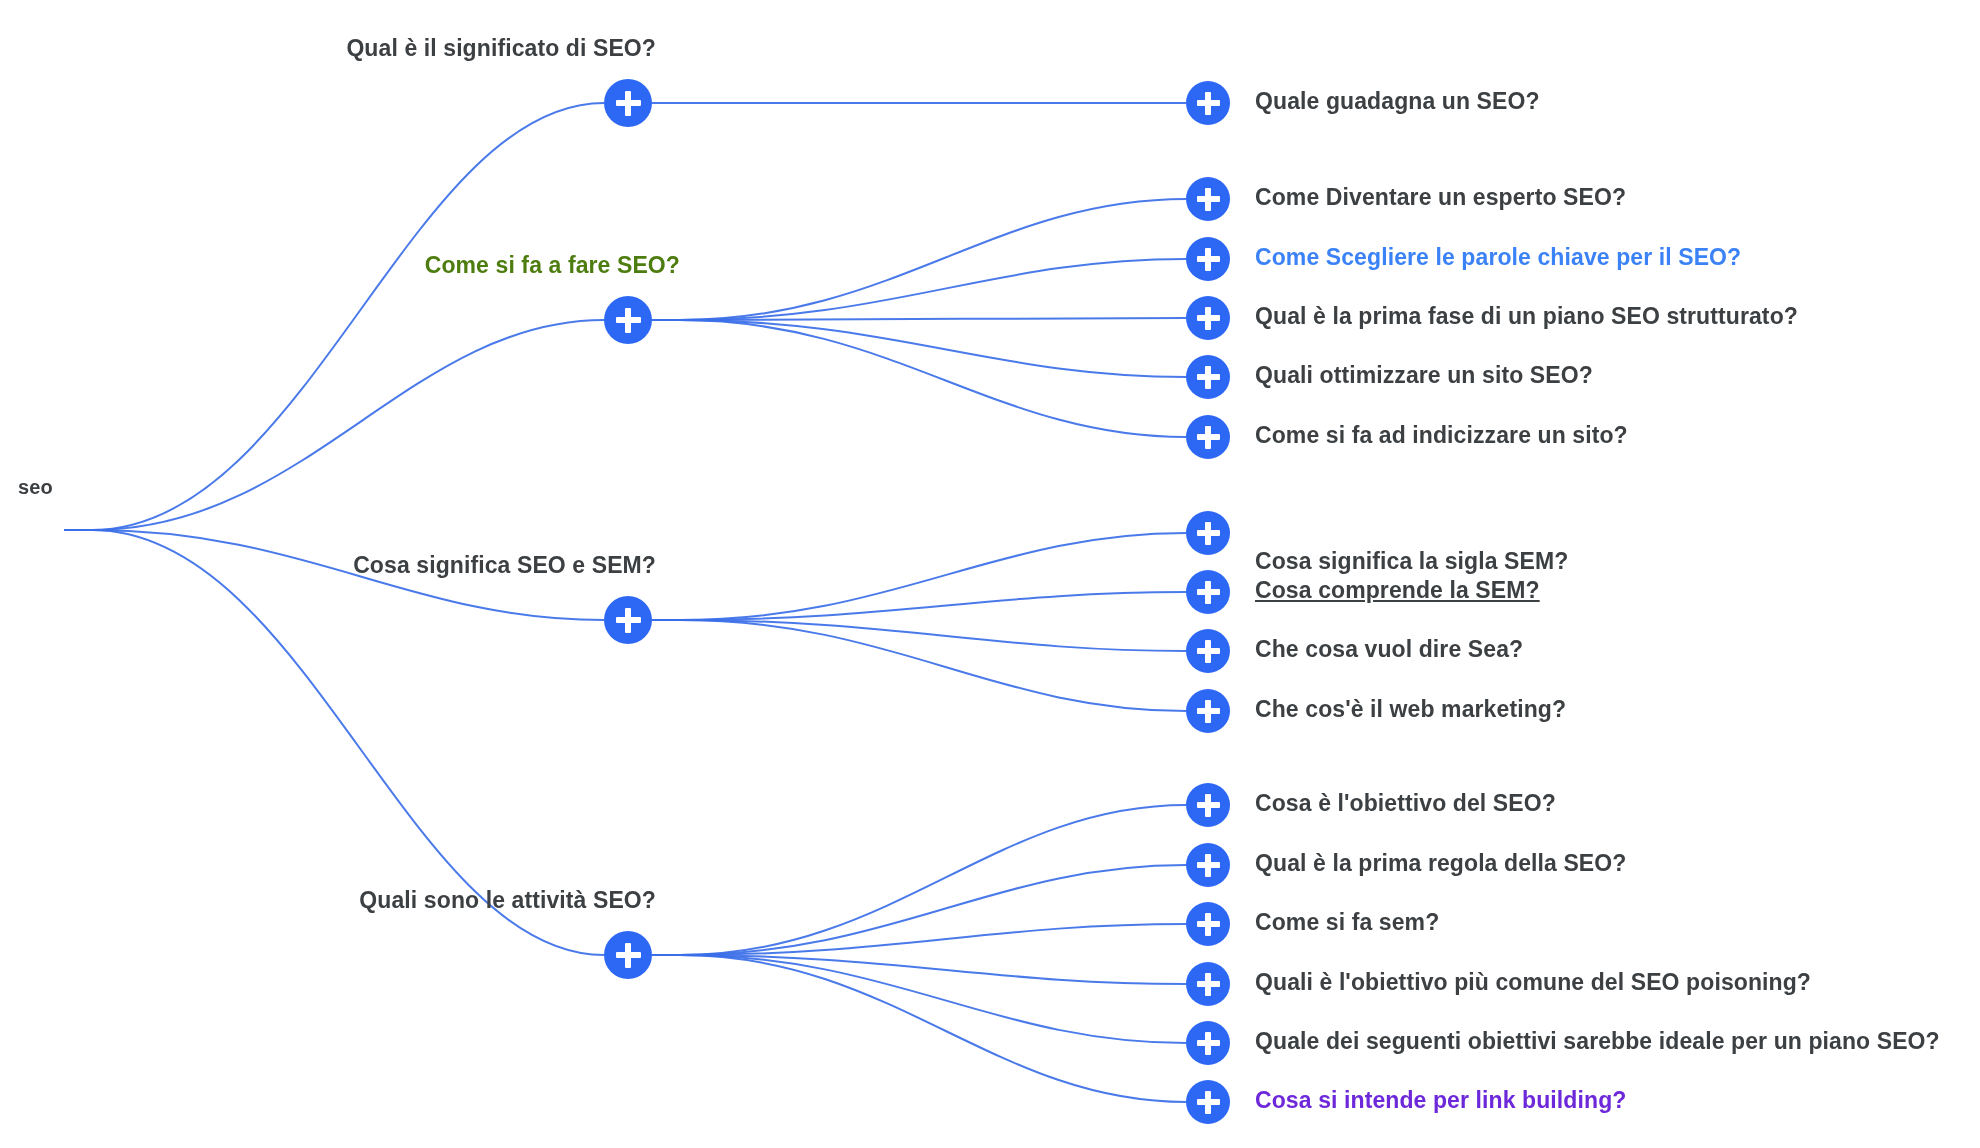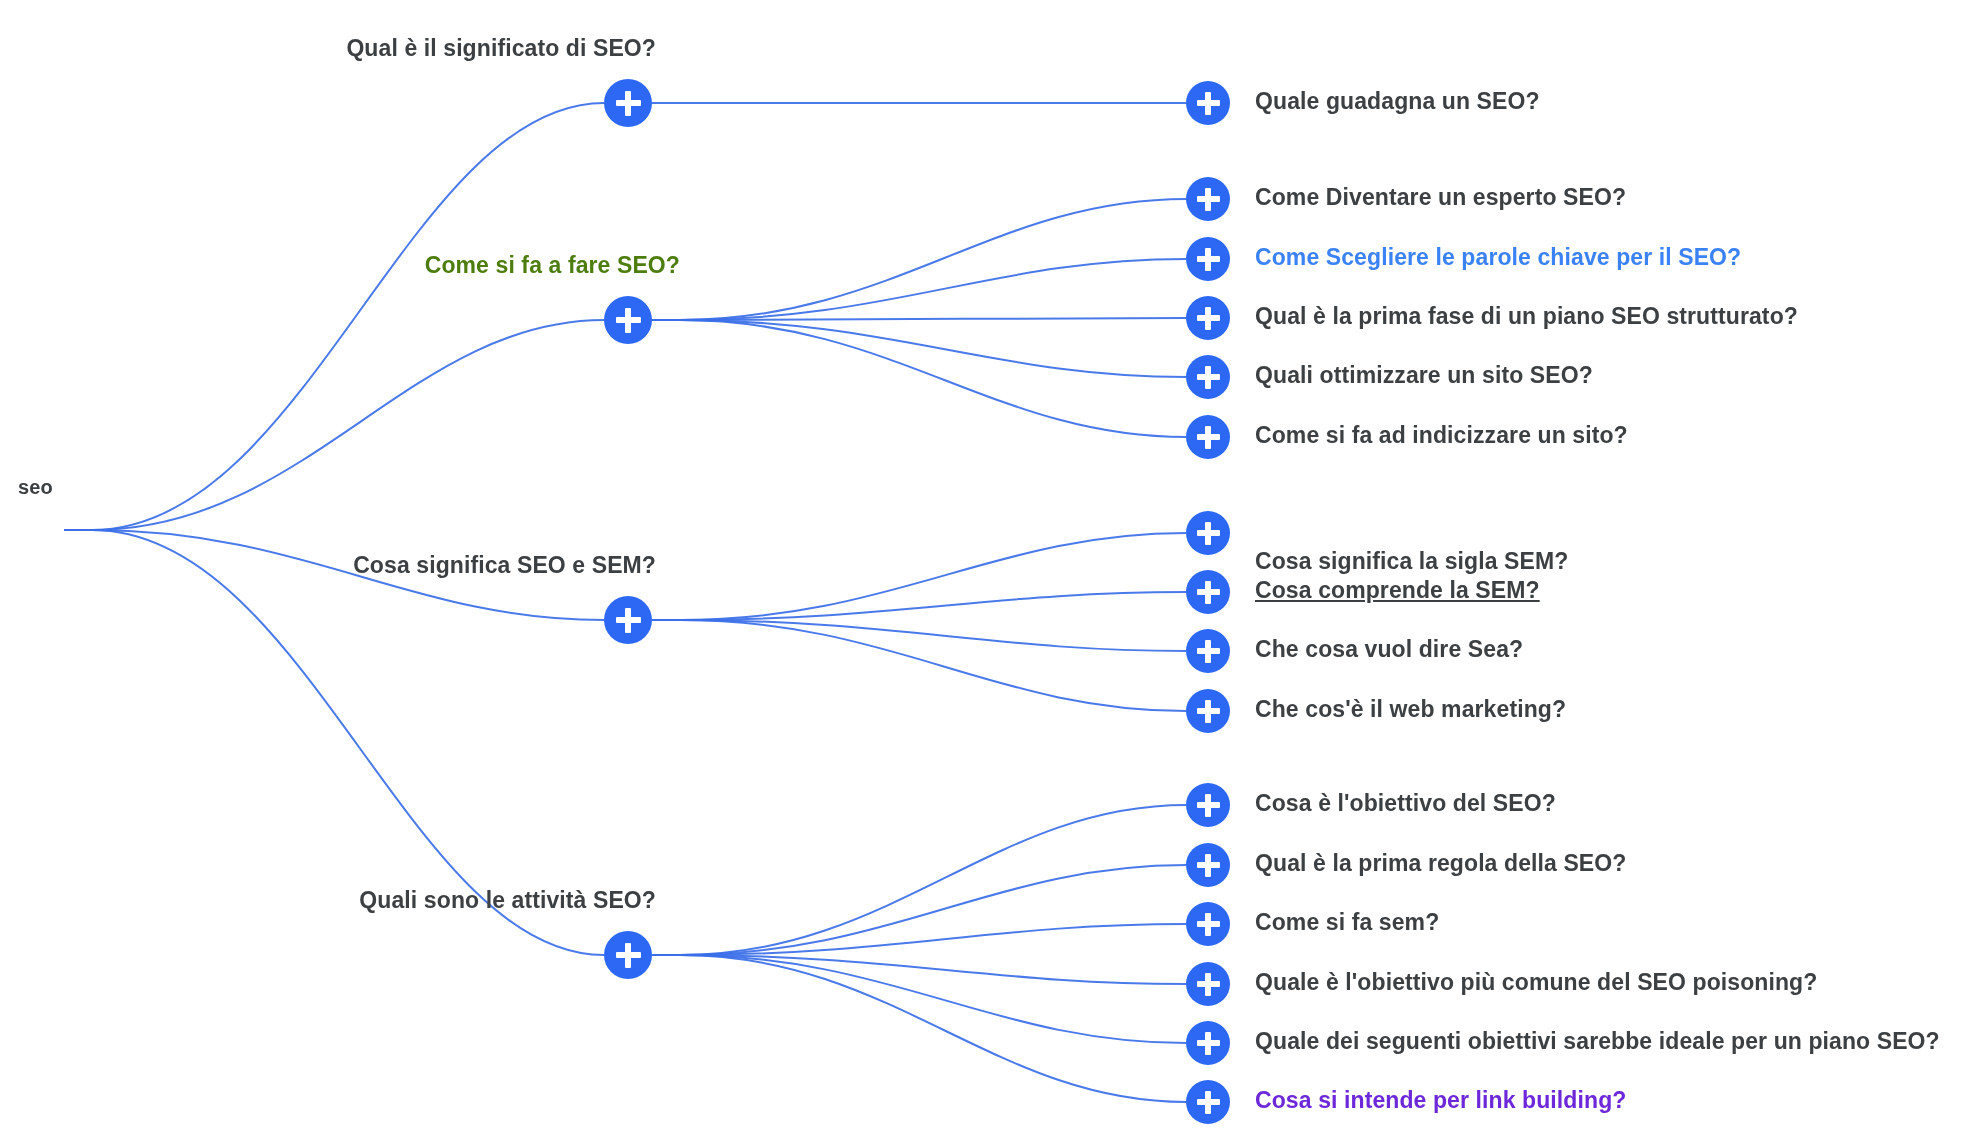--- a/index.html
+++ b/index.html
@@ -169,21 +169,21 @@
       <div class="label leaf-label" style="color: rgb(60, 64, 67); left: 1255px; top: 850px;">Qual è la prima regola della SEO?</div>
       <div class="node" style="left: 1186px; top: 902px; width: 44px; height: 44px; background: rgb(45, 104, 245);">
         <span class="plus-h" style="width: 23px; height: 6px; left: 10.5px; top: 19px;"></span>
         <span class="plus-v" style="width: 6px; height: 23px; left: 19px; top: 10.5px;"></span>
       </div>
       <div class="label leaf-label" style="color: rgb(60, 64, 67); left: 1255px; top: 909px;">Come si fa sem?</div>
       <div class="node" style="left: 1186px; top: 962px; width: 44px; height: 44px; background: rgb(45, 104, 245);">
         <span class="plus-h" style="width: 23px; height: 6px; left: 10.5px; top: 19px;"></span>
         <span class="plus-v" style="width: 6px; height: 23px; left: 19px; top: 10.5px;"></span>
       </div>
-      <div class="label leaf-label" style="color: rgb(60, 64, 67); left: 1255px; top: 969px;">Quale è l'obiettivo più comune del SEO poisoning?</div>
+      <div class="label leaf-label" style="color: rgb(60, 64, 67); left: 1255px; top: 969px;">Quali è l'obiettivo più comune del SEO poisoning?</div>
       <div class="node" style="left: 1186px; top: 1021px; width: 44px; height: 44px; background: rgb(45, 104, 245);">
         <span class="plus-h" style="width: 23px; height: 6px; left: 10.5px; top: 19px;"></span>
         <span class="plus-v" style="width: 6px; height: 23px; left: 19px; top: 10.5px;"></span>
       </div>
       <div class="label leaf-label" style="color: rgb(60, 64, 67); left: 1255px; top: 1028px; text-align: right;">Quale dei seguenti obiettivi sarebbe ideale per un piano SEO?</div>
       <div class="node" style="left: 1186px; top: 1080px; width: 44px; height: 44px; background: rgb(45, 104, 245);">
         <span class="plus-h" style="width: 23px; height: 6px; left: 10.5px; top: 19px;"></span>
         <span class="plus-v" style="width: 6px; height: 23px; left: 19px; top: 10.5px;"></span>
       </div>
       <div class="label leaf-label" style="color: #6d28d9; left: 1255px; top: 1087px;">Cosa si intende per link building?</div>

